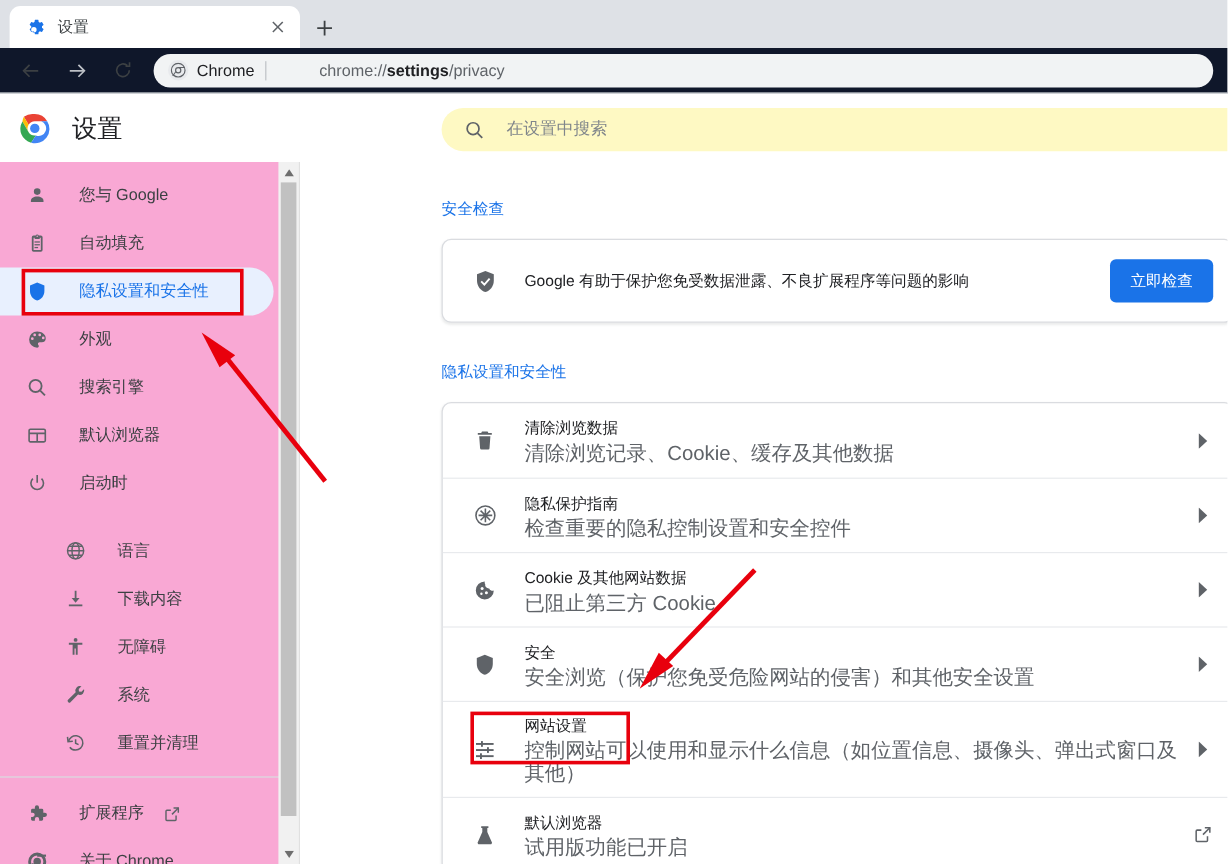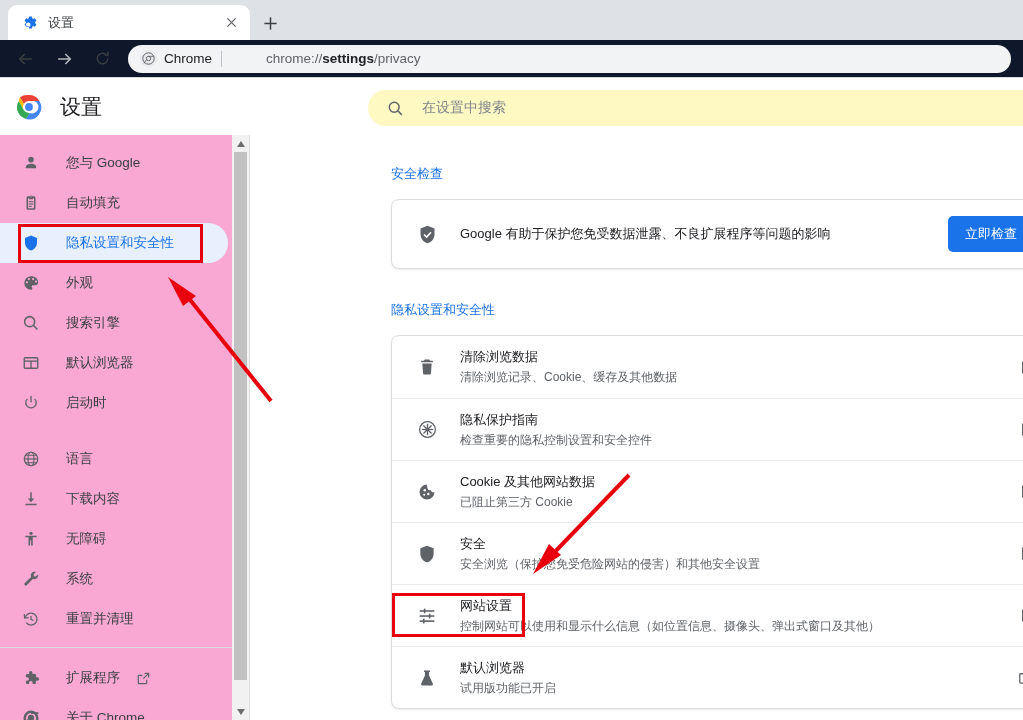--- a/index.html
+++ b/index.html
@@ -151,21 +151,21 @@
 
   
   .v-sep {
     position: absolute; top: 135px; left: 249px; width: 1px; height: 585px;
     background: #e0e0e0;
   }
 
   
   .main {
     position: absolute; top: 135px; left: 250px; width: 773px; height: 585px;
-    background: #ffffff; overflow: hidden; padding-left: 23px;
+    background: #ffffff; overflow: hidden;
   }
   .section-title {
     font-size: 13px; color: #1a73e8; margin: 0 0 0 118px; padding-top: 30px;
   }
   .card {
     margin-left: 118px; margin-top: 16px; width: 660px;
     background: #ffffff;
     border: 1px solid #dadce0; border-radius: 8px;
     box-shadow: 0 1px 2px rgba(60,64,67,0.10);
   }
@@ -194,21 +194,21 @@
   }
   .list-row:first-child { border-top: none; }
   .row-icon {
     width: 22px; height: 22px; margin-left: 8px; color: #5f6368;
     display: flex; align-items: center; justify-content: center;
     flex: 0 0 auto;
   }
   .row-body { margin-left: 22px; flex: 1; min-width: 0; }
   .row-title { font-size: 13px; color: #202124; line-height: 19px; }
   .row-sub {
-    font-size: 12px; color: #5f6368; line-height: 19px; margin-top: 2px;
+    font-size: 17px; color: #5f6368; line-height: 19px; margin-top: 2px;
   }
   .row-arrow {
     width: 18px; color: #5f6368; font-size: 9px;
     display: flex; align-items: center; justify-content: center;
     flex: 0 0 auto;
   }
   .row-ext {
     width: 18px; height: 18px; color: #5f6368; flex: 0 0 auto;
     display: flex; align-items: center; justify-content: center;
   }
@@ -373,21 +373,21 @@
         <span class="side-icon">
           <svg width="18" height="18" viewBox="0 0 24 24" fill="none" stroke="currentColor" stroke-width="1.8">
             <path d="M7.2 6.5a7 7 0 109.6 0"></path>
             <line x1="12" y1="2.5" x2="12" y2="11"></line>
           </svg>
         </span>
         <span class="side-label">启动时</span>
       </div>
     </div>
 
-    <div class="side-group" style="padding-top:16px;">
+    <div class="side-group" style="padding-top:16px;padding-left:32px;">
       <div class="side-item">
         <span class="side-icon">
           <svg width="18" height="18" viewBox="0 0 24 24" fill="none" stroke="currentColor" stroke-width="1.6">
             <circle cx="12" cy="12" r="9"></circle>
             <ellipse cx="12" cy="12" rx="4" ry="9"></ellipse>
             <line x1="3" y1="12" x2="21" y2="12"></line>
             <path d="M4.6 7h14.8M4.6 17h14.8"></path>
           </svg>
         </span>
         <span class="side-label">语言</span>

